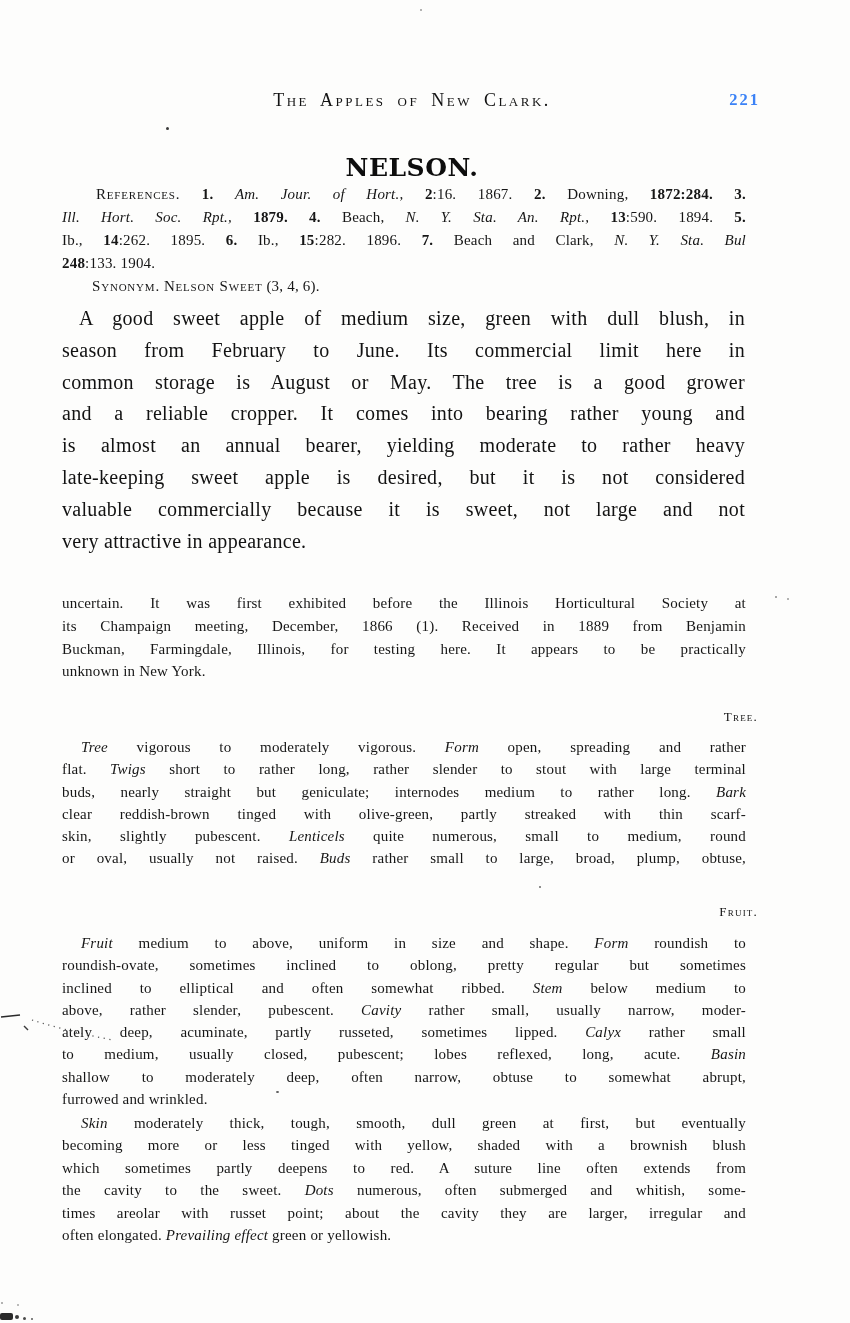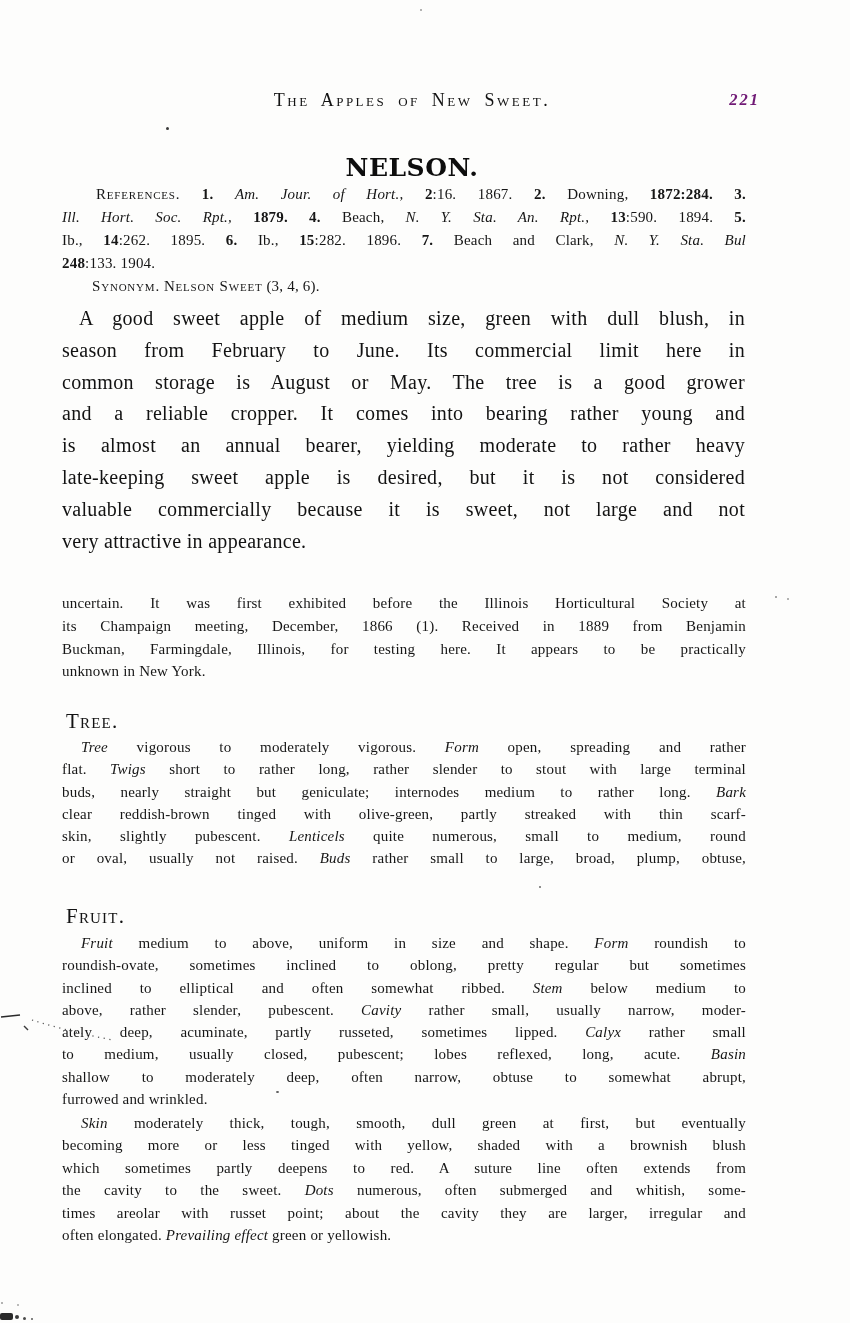--- a/index.html
+++ b/index.html
@@ -35,22 +35,21 @@
     word-spacing: 5px;
     color: #131313;
   }
   .rh-page {
     position: absolute;
     right: 2px;
     top: 0;
     font-weight: 700;
     font-size: 16.5px;
     letter-spacing: 2px;
-    color: #701a75;
-    font-style: italic;
+    color: #3b82f6;
   }
 
   
   .variety-title {
     position: absolute;
     top: 153px;
     left: 62px;
     width: 700px;
     text-align: center;
     font-family: "DejaVu Serif", serif;
@@ -99,41 +98,41 @@
     letter-spacing: 0.2px;
   }
   .para .tline.ind { text-indent: 19px; }
   .hist-block  { top: 592px;  line-height: 22.8px; }
   .tree-block  { top: 736px;  line-height: 22.3px; }
   .fruit-block { top: 932px;  line-height: 22.25px; }
   .skin-block  { top: 1112px; line-height: 22.4px; }
 
   .sec-head {
     position: absolute;
-    left: 66px; width: 684px;
-    text-align: left;
+    left: 74px; width: 684px;
+    text-align: right;
     font-variant: small-caps;
-    font-size: 21px;
+    font-size: 13px;
     letter-spacing: 1.2px;
     color: #131313;
   }
   .tree-head  { top: 709px; }
   .fruit-head { top: 904px; }
 
   
   .artifact { position: absolute; }
   .dot { border-radius: 50%; }
 </style>
 </head>
 <body>
 
 <div class="page">
 
   <div class="running-head">
-    <div class="rh-title">The Apples of New Sweet.</div>
+    <div class="rh-title">The Apples of New Clark.</div>
     <div class="rh-page">221</div>
   </div>
 
   <div class="variety-title">NELSON.</div>
 
   <div class="refs-block">
     <div class="refs">
         <div class="tline ind"><span class="s-sc">References.</span><span> </span><span class="s-b">1.</span><span> </span><span class="s-i">Am. Jour. of Hort.,</span><span> </span><span class="s-b">2</span><span>:16. 1867. </span><span class="s-b">2.</span><span> Downing, </span><span class="s-b">1872:284.</span><span> </span><span class="s-b">3.</span></div>
         <div class="tline"><span class="s-i">Ill. Hort. Soc. Rpt.,</span><span> </span><span class="s-b">1879.</span><span> </span><span class="s-b">4.</span><span> Beach, </span><span class="s-i">N. Y. Sta. An. Rpt.,</span><span> </span><span class="s-b">13</span><span>:590. 1894. </span><span class="s-b">5.</span></div>
         <div class="tline"><span>Ib., </span><span class="s-b">14</span><span>:262. 1895. </span><span class="s-b">6.</span><span> Ib., </span><span class="s-b">15</span><span>:282. 1896. </span><span class="s-b">7.</span><span> Beach and Clark, </span><span class="s-i">N. Y. Sta. Bul</span></div>

